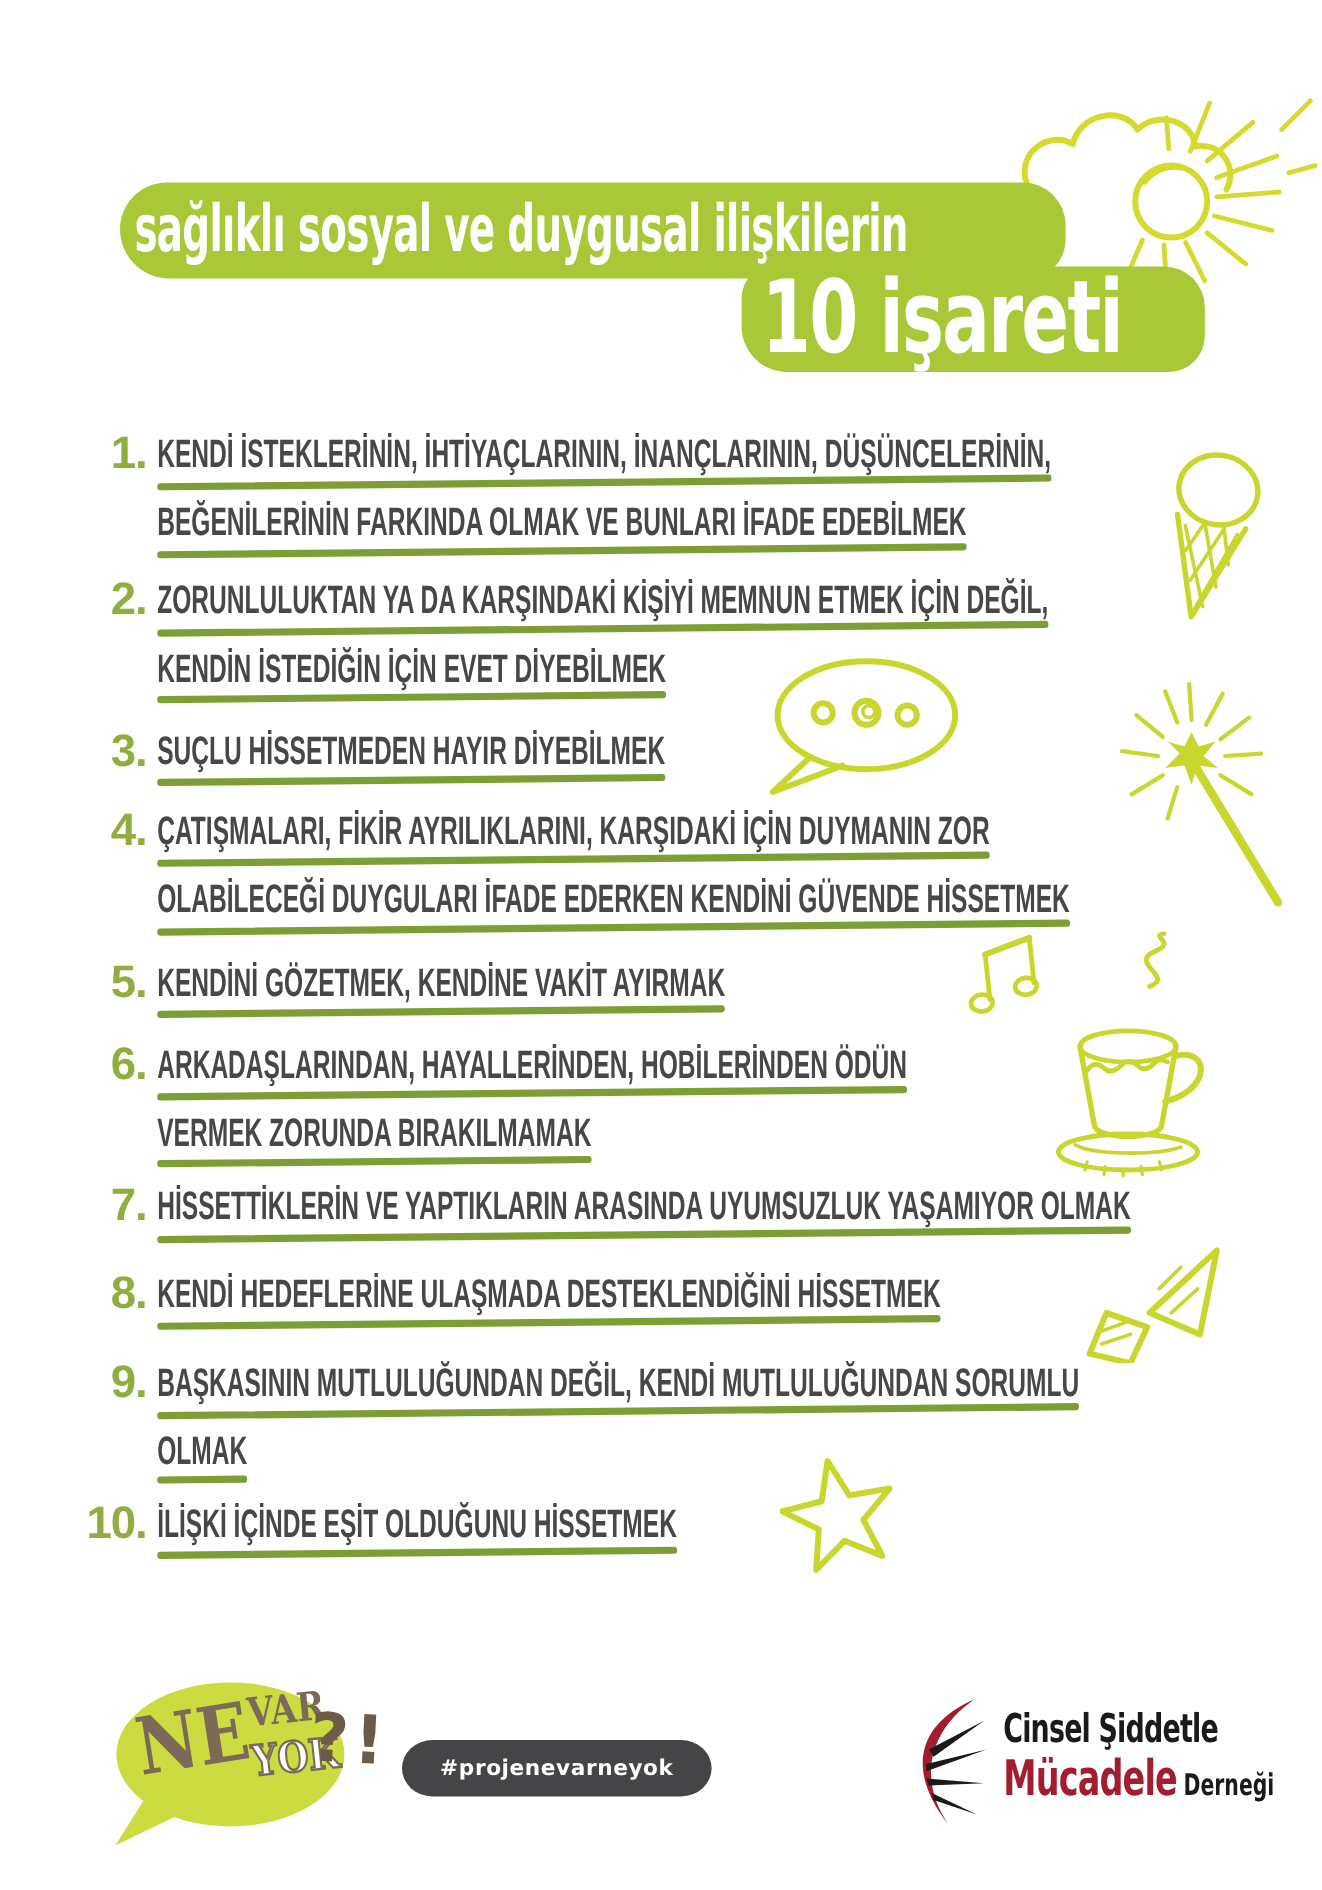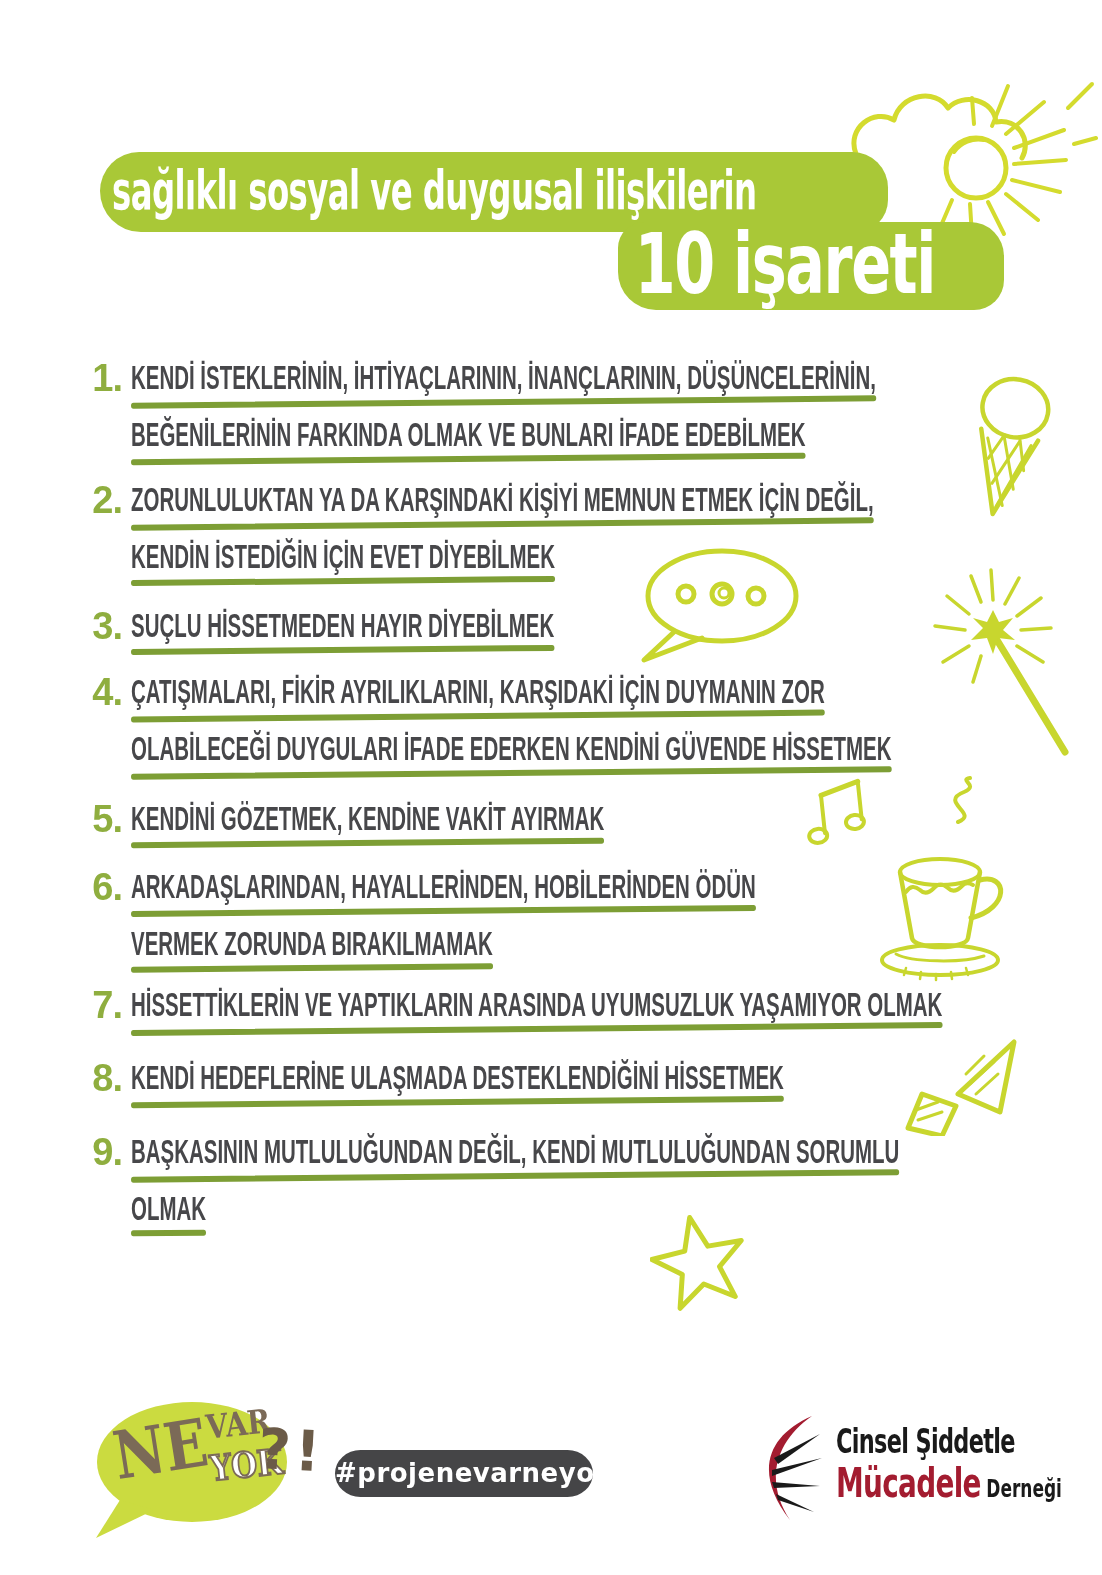--- a/index.html
+++ b/index.html
@@ -41,21 +41,21 @@
   .nvy-ne{left:16px;top:22px;font-size:66px;transform:rotate(-9deg) scaleX(0.85);transform-origin:0 0;}
   .nvy-var{left:112px;top:12px;font-size:33px;transform:rotate(-6deg) scaleX(0.85);transform-origin:0 0;}
   .nvy-yok{left:116px;top:52px;font-size:35px;color:#ffffff;
        -webkit-text-stroke:2px #7b6a57;transform:rotate(-6deg) scaleX(0.85);transform-origin:0 0;}
   .nvy-punct{left:168px;top:20px;font-size:56px;color:#6b5b48;letter-spacing:4px;
        transform:rotate(3deg);transform-origin:0 0;font-family:"DejaVu Sans",sans-serif;}
 
   .hashtag{position:absolute;left:335px;top:1450px;width:258px;height:47px;background:#454547;
        border-radius:26px/24px;color:#ffffff;text-align:center;z-index:4;}
   .hashtag span{display:block;font-family:"DejaVu Sans",sans-serif;font-weight:bold;
-       font-size:26px;line-height:47px;letter-spacing:0.5px;}
+       font-size:18px;line-height:47px;letter-spacing:0.5px;}
 
   .csmd{position:absolute;left:750px;top:1412px;display:flex;align-items:center;z-index:4;}
   .csmd-text{margin-left:12px;transform:scaleX(0.68);transform-origin:0 50%;}
   .csmd-l1{font-family:"DejaVu Sans",sans-serif;font-weight:bold;font-size:33px;line-height:38px;
        color:#1a1a1a;white-space:nowrap;letter-spacing:-1px;}
   .csmd-l2{white-space:nowrap;line-height:44px;}
   .csmd-red{font-family:"DejaVu Sans",sans-serif;font-weight:bold;font-size:41px;color:#a31c30;letter-spacing:-1px;}
   .csmd-small{font-family:"DejaVu Sans",sans-serif;font-weight:bold;font-size:25px;color:#1a1a1a;margin-left:8px;}
 </style>
 </head>
@@ -285,20 +285,29 @@
           <div class="line">
             <span class="line-text">BAŞKASININ MUTLULUĞUNDAN DEĞİL, KENDİ MUTLULUĞUNDAN SORUMLU</span>
             <div class="underline"></div>
           </div>
           <div class="line">
             <span class="line-text">OLMAK</span>
             <div class="underline"></div>
           </div>
         </div>
       </div>
+      <div class="item" style="top: 1250px;">
+        <div class="num">10.</div>
+        <div class="lines">
+          <div class="line">
+            <span class="line-text">İLİŞKİ İÇİNDE EŞİT OLDUĞUNU HİSSETMEK</span>
+            <div class="underline"></div>
+          </div>
+        </div>
+      </div>
     </div>
 
   <div class="nevaryok">
     <svg width="215" height="150" viewBox="0 0 215 150">
       <ellipse cx="100" cy="66" rx="95" ry="60" fill="#cbdb40"></ellipse>
       <path d="M28 104 L4 142 L62 114 Z" fill="#cbdb40"></path>
     </svg>
     <span class="nvy-word nvy-ne">NE</span>
     <span class="nvy-word nvy-var">VAR</span>
     <span class="nvy-word nvy-yok">YOK</span>

